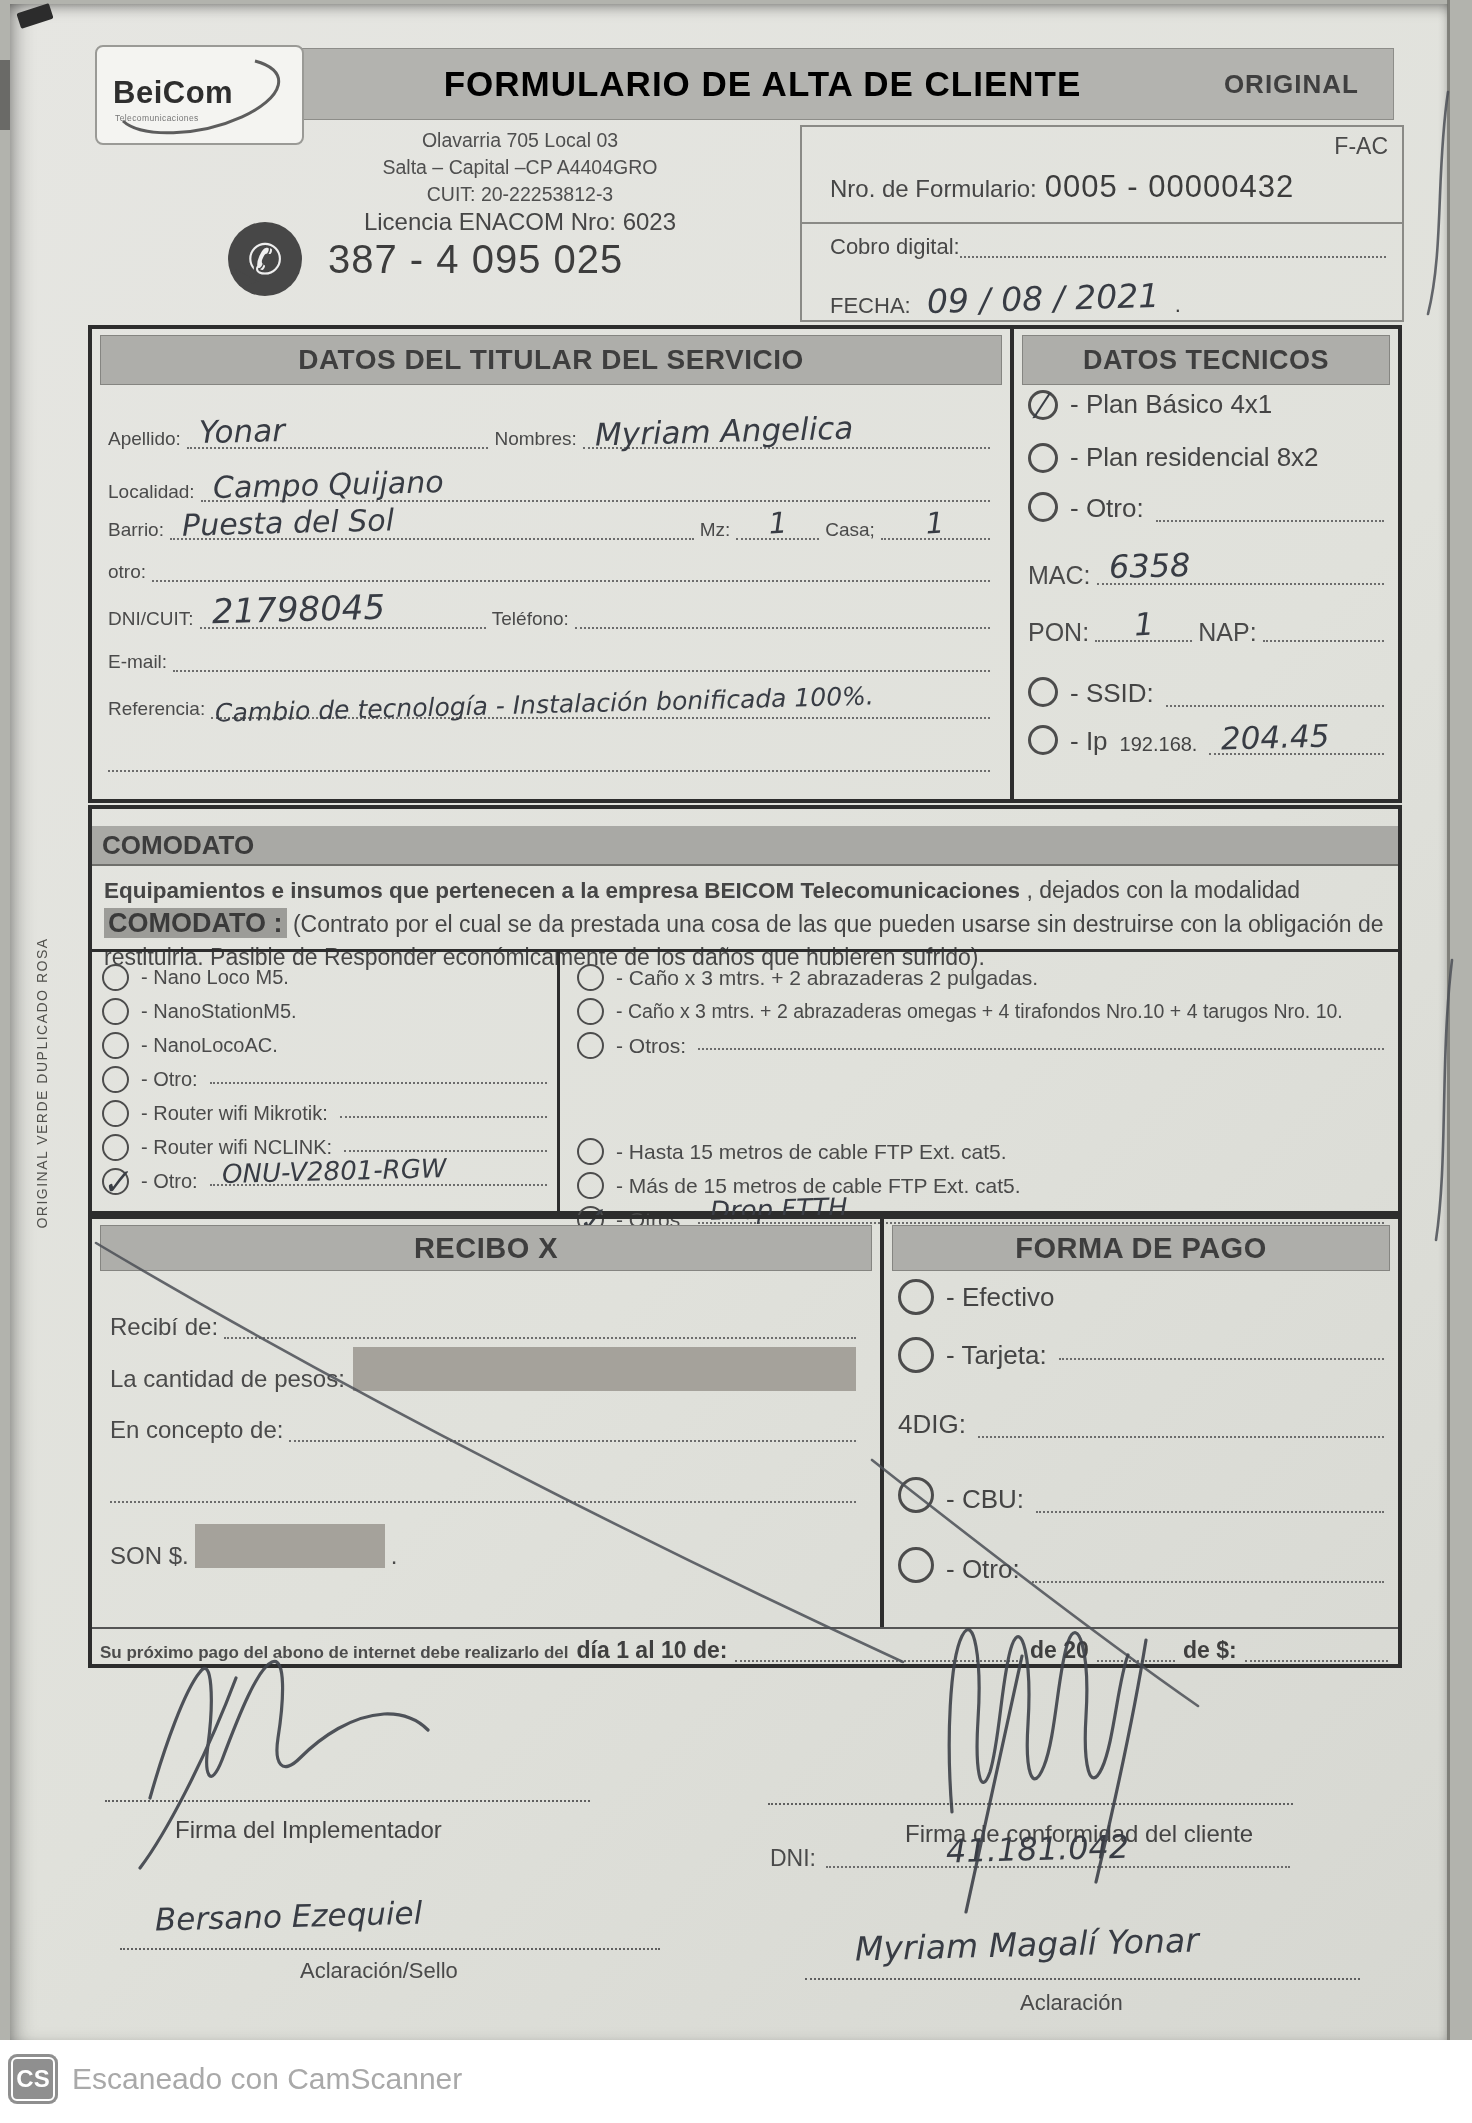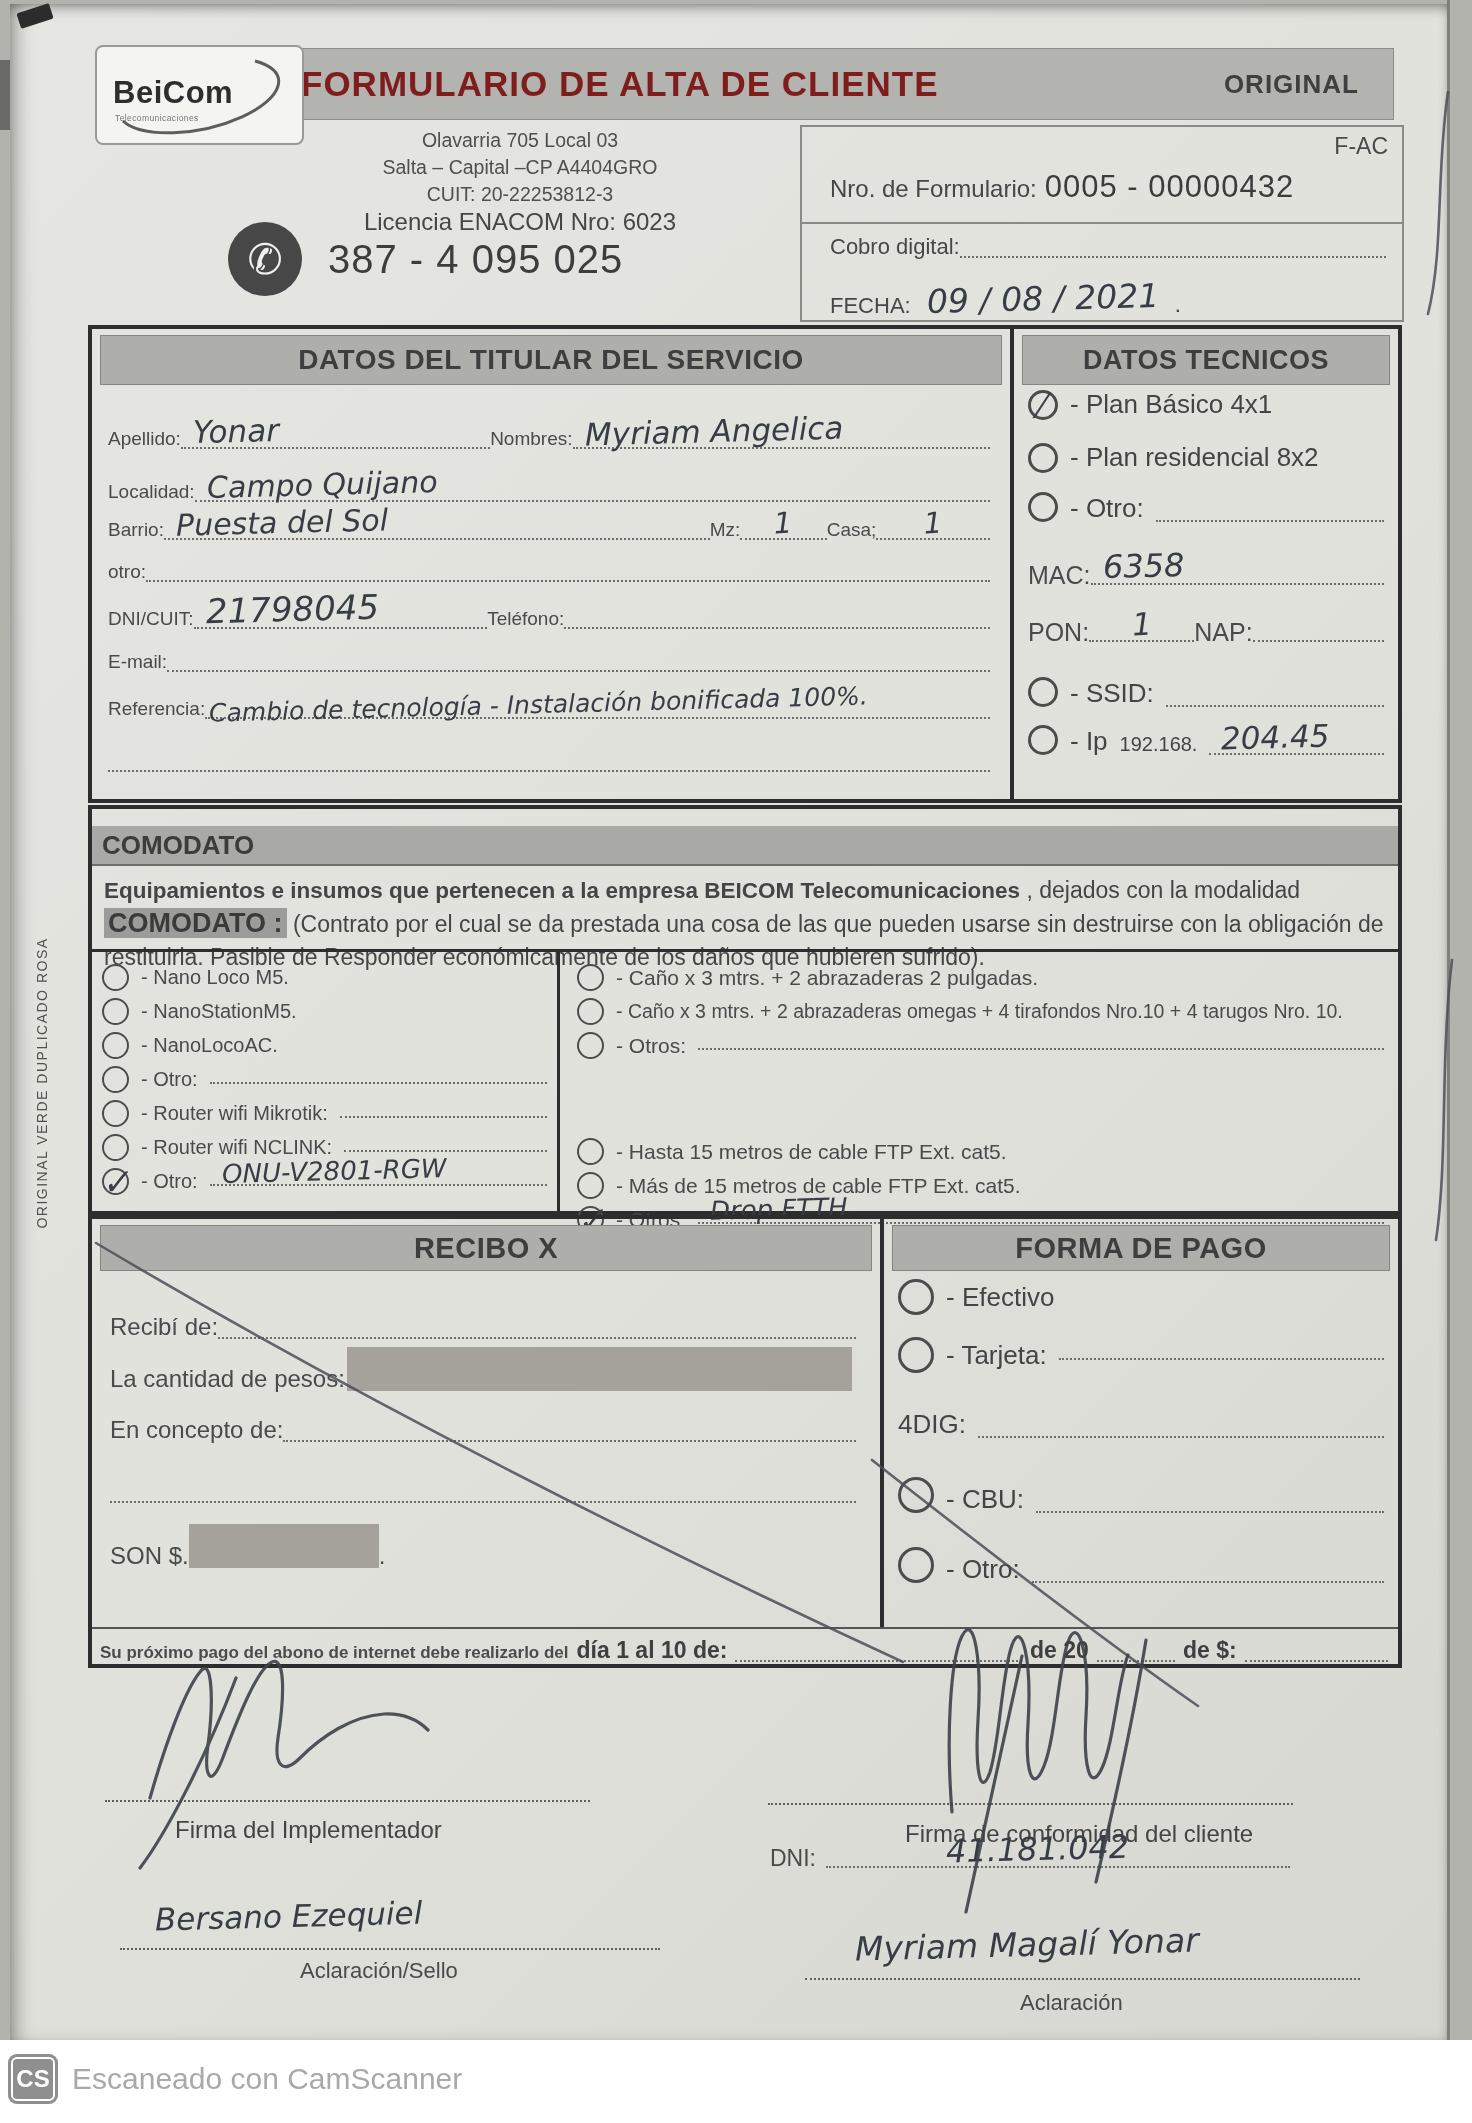--- a/index.html
+++ b/index.html
@@ -17,21 +17,21 @@
   .scan-edge{position:absolute;top:0;bottom:83px;right:22px;width:3px;background:#73736d;opacity:.8;}
   .corner-mark{position:absolute;left:18px;top:8px;width:34px;height:16px;background:#2c2c2c;transform:rotate(-18deg);border-radius:2px;}
   .corner-mark2{position:absolute;left:0px;top:60px;width:10px;height:70px;background:#4c4c48;opacity:.7;}
 
   
   .logo-box{position:absolute;left:95px;top:45px;width:205px;height:96px;background:#f4f4f1;border:2px solid #9a9a96;border-radius:8px;z-index:3;}
   .brand{position:absolute;left:16px;top:28px;font-size:31px;font-weight:bold;color:#2e2e2e;letter-spacing:.5px;}
   .brand-sub{position:absolute;left:18px;top:66px;font-size:8.5px;color:#777;letter-spacing:.4px;}
   .swoosh{position:absolute;left:0;top:0;}
   .title-bar{position:absolute;left:300px;top:48px;width:1092px;height:70px;background:linear-gradient(#bcbcb8,#abab a7);background:#b3b3af;border:1px solid #8d8d89;display:flex;align-items:center;z-index:2;}
-  .title-main{flex:1;font-size:35px;font-weight:bold;color:#7f1d1d;letter-spacing:1px;}
+  .title-main{flex:1;text-align:center;font-size:35px;font-weight:bold;color:#000000;letter-spacing:1px;}
   .title-copy{font-size:26px;font-weight:bold;color:#3f3f3f;padding-right:34px;letter-spacing:1px;}
 
   
   .addr{position:absolute;left:240px;top:127px;width:560px;text-align:center;line-height:27px;font-size:19.5px;color:#4f4f4f;}
   .addr .lic{font-size:24px;color:#464646;}
   .phone-row{position:absolute;left:228px;top:222px;display:flex;align-items:center;gap:26px;}
   .wa-icon{position:relative;width:74px;height:74px;background:#474747;border-radius:50%;display:flex;align-items:center;justify-content:center;color:#efefef;font-size:42px;}
   .wa-icon::after{content:"";position:absolute;left:0px;bottom:-4px;width:0;height:0;border:13px solid transparent;border-top-color:#474747;transform:rotate(28deg);}
   .phone-num{font-size:40px;color:#3d3d3d;letter-spacing:1px;}
   .meta-box{position:absolute;left:800px;top:125px;width:600px;height:193px;border:2px solid #8a8a86;}
@@ -45,21 +45,21 @@
   .fecha-row{position:absolute;left:28px;right:30px;top:152px;display:flex;align-items:flex-end;gap:16px;}
   .fecha-label{font-size:22px;color:#474747;line-height:24px;}
   .fecha-value{font-size:33px;}
   .fecha-dot{font-size:22px;color:#3a3a3a;}
 
   
   .dl{flex:1;border-bottom:2px dotted #6c6c6c;position:relative;height:8px;min-width:18px;}
   .hw{font-family:"DejaVu Sans",sans-serif;font-style:italic;color:#383c44;white-space:nowrap;transform:rotate(-1.5deg);}
   .dl .hw{position:absolute;left:12px;bottom:-2px;}
   .dl .hw.center{left:50%;transform:translateX(-50%) rotate(-3deg);}
-  .frow{position:absolute;display:flex;align-items:flex-end;}
+  .frow{position:absolute;display:flex;align-items:flex-end;gap:6px;}
   .flabel{font-size:19px;color:#4a4a4a;line-height:20px;flex:0 0 auto;}
   .sec-h{background:#aeaeaa;border:1px solid #858581;display:flex;align-items:center;justify-content:center;font-size:28px;font-weight:bold;color:#3e3e3e;letter-spacing:.5px;}
   .cir{width:30px;height:30px;border:3px solid #4c4c4c;border-radius:50%;flex:0 0 auto;position:relative;box-sizing:border-box;}
   .cir .mk{position:absolute;left:0;top:-6px;width:100%;height:36px;display:flex;align-items:center;justify-content:center;font-size:34px;color:#3a3e45;font-style:italic;line-height:1;transform:rotate(-6deg);}
 
   
   .box1{position:absolute;left:88px;top:325px;width:1314px;height:478px;border:4px solid #2d2d2d;box-sizing:border-box;}
   .t-col{position:absolute;left:0;top:0;width:918px;height:100%;}
   .d-col{position:absolute;left:918px;top:0;right:0;height:100%;border-left:4px solid #2d2d2d;}
   .t-col .sec-h{margin:6px 8px;height:48px;}

